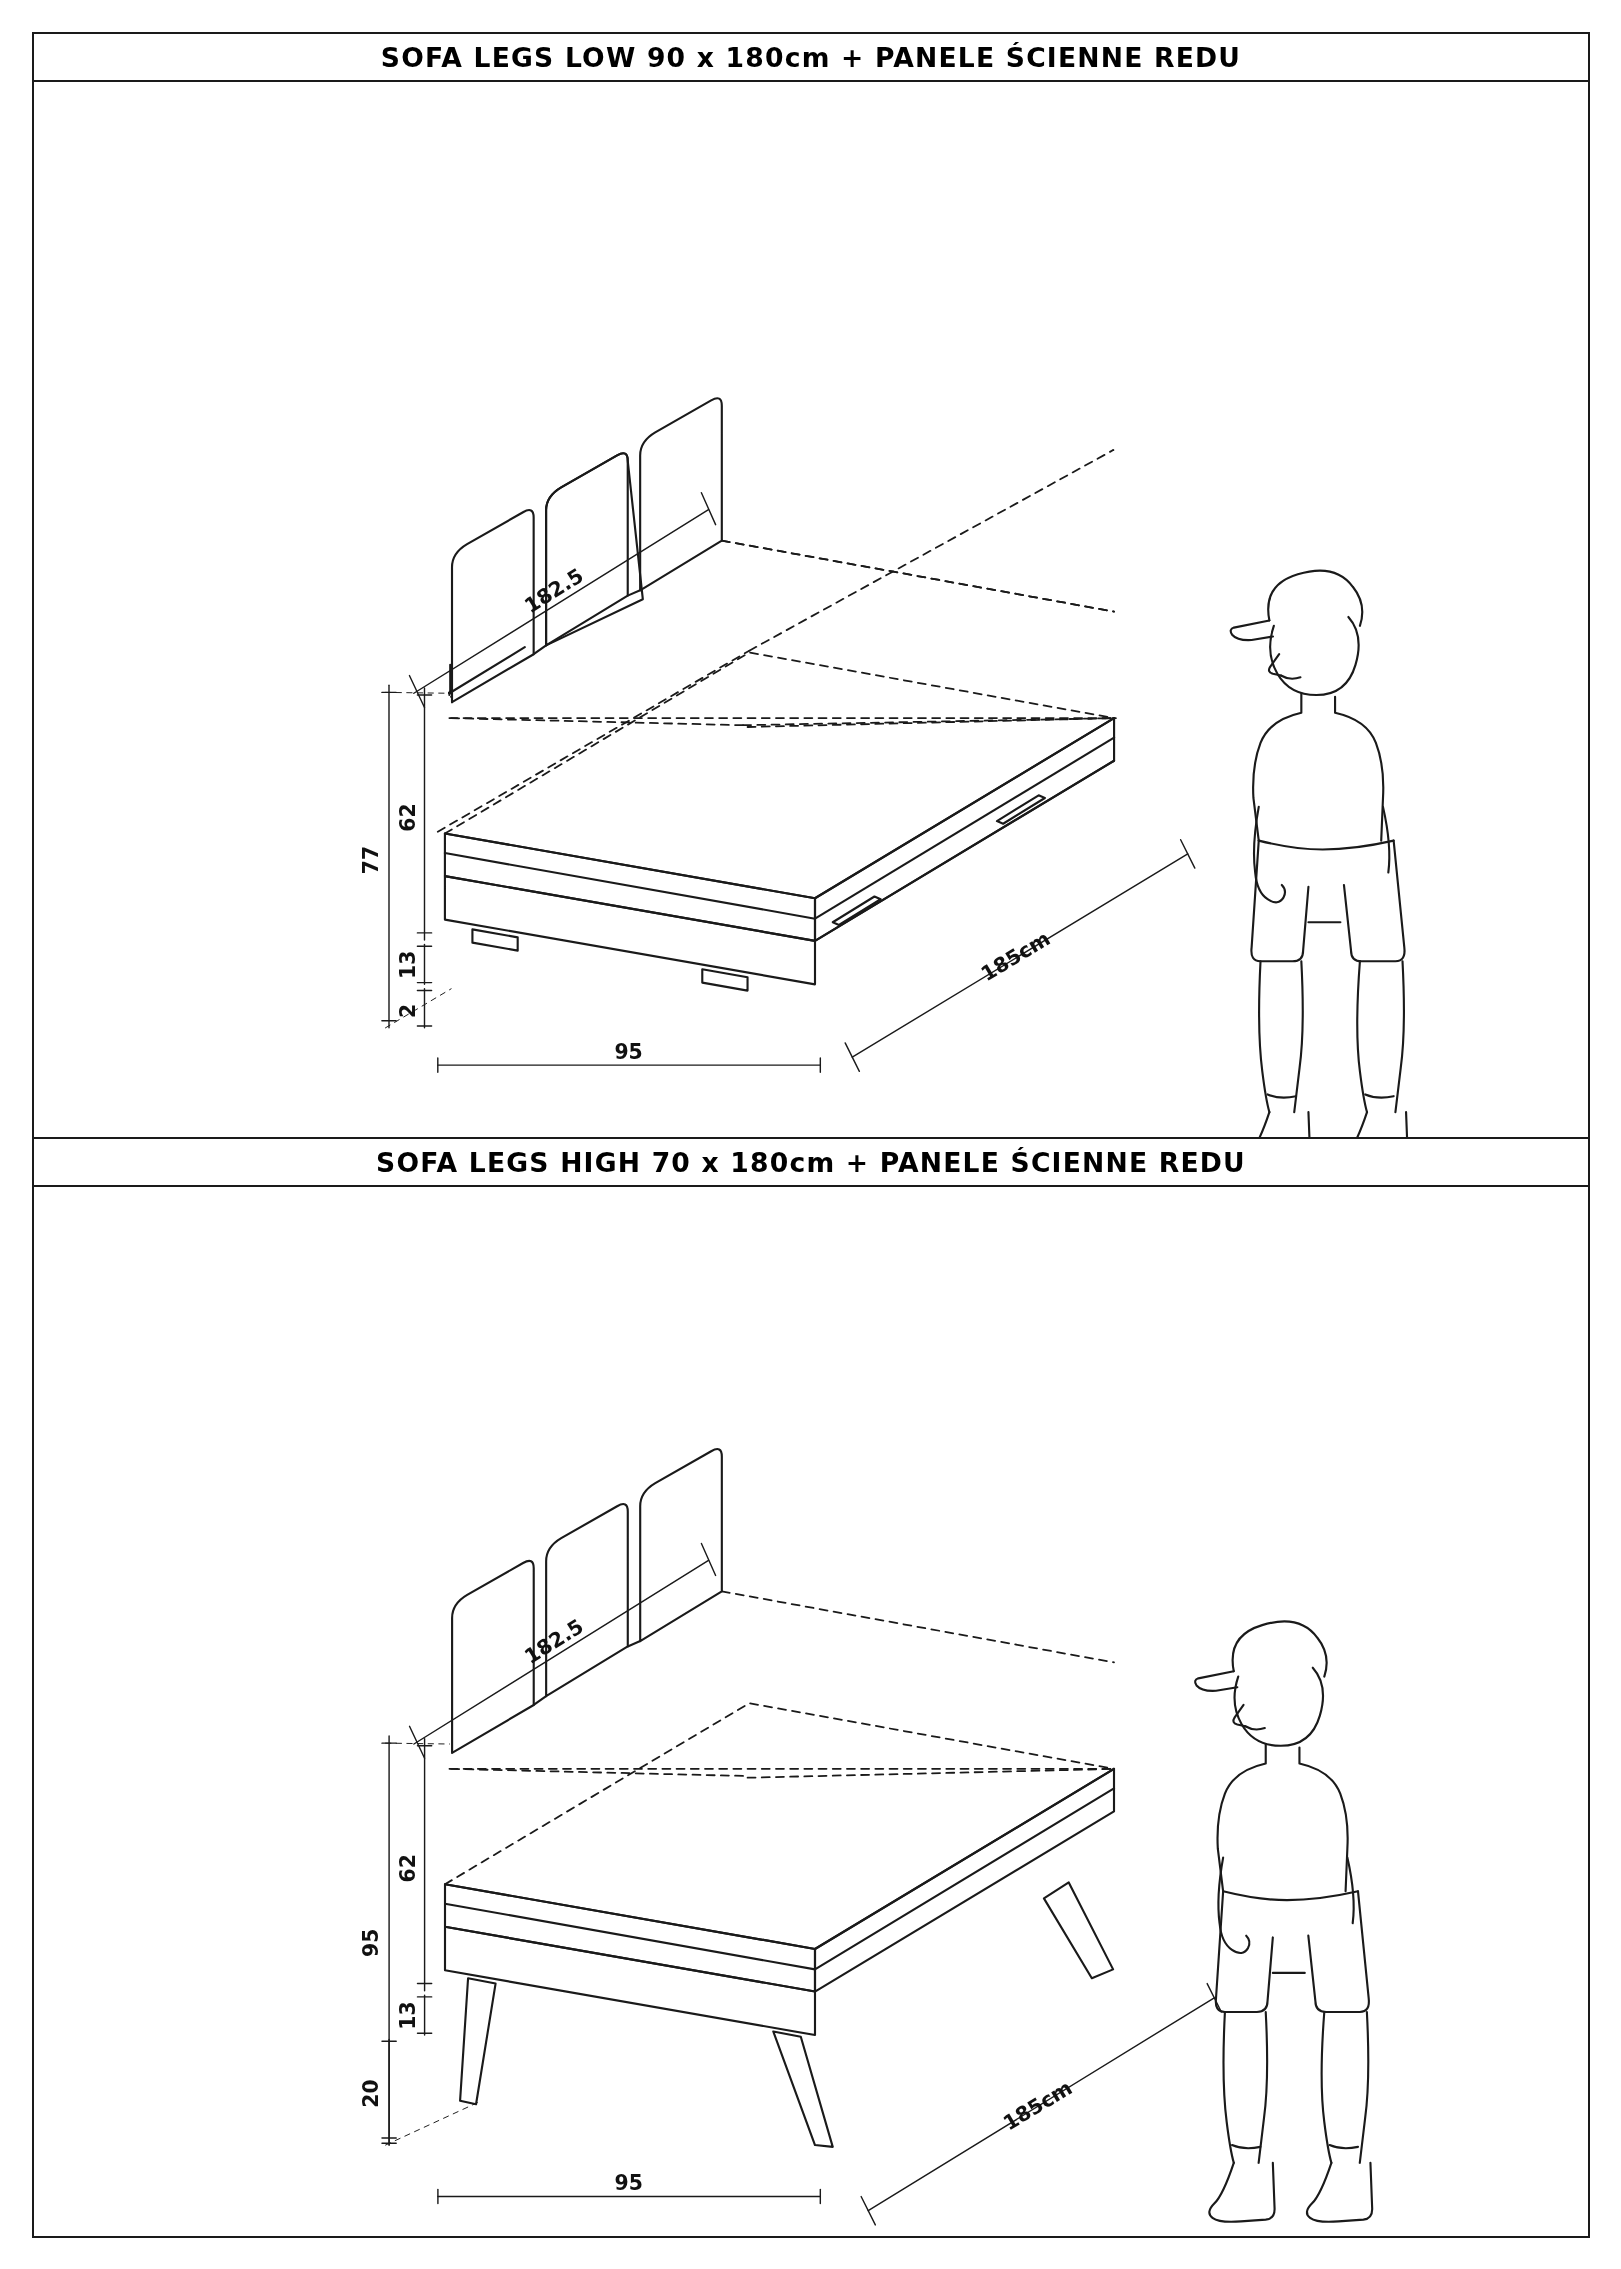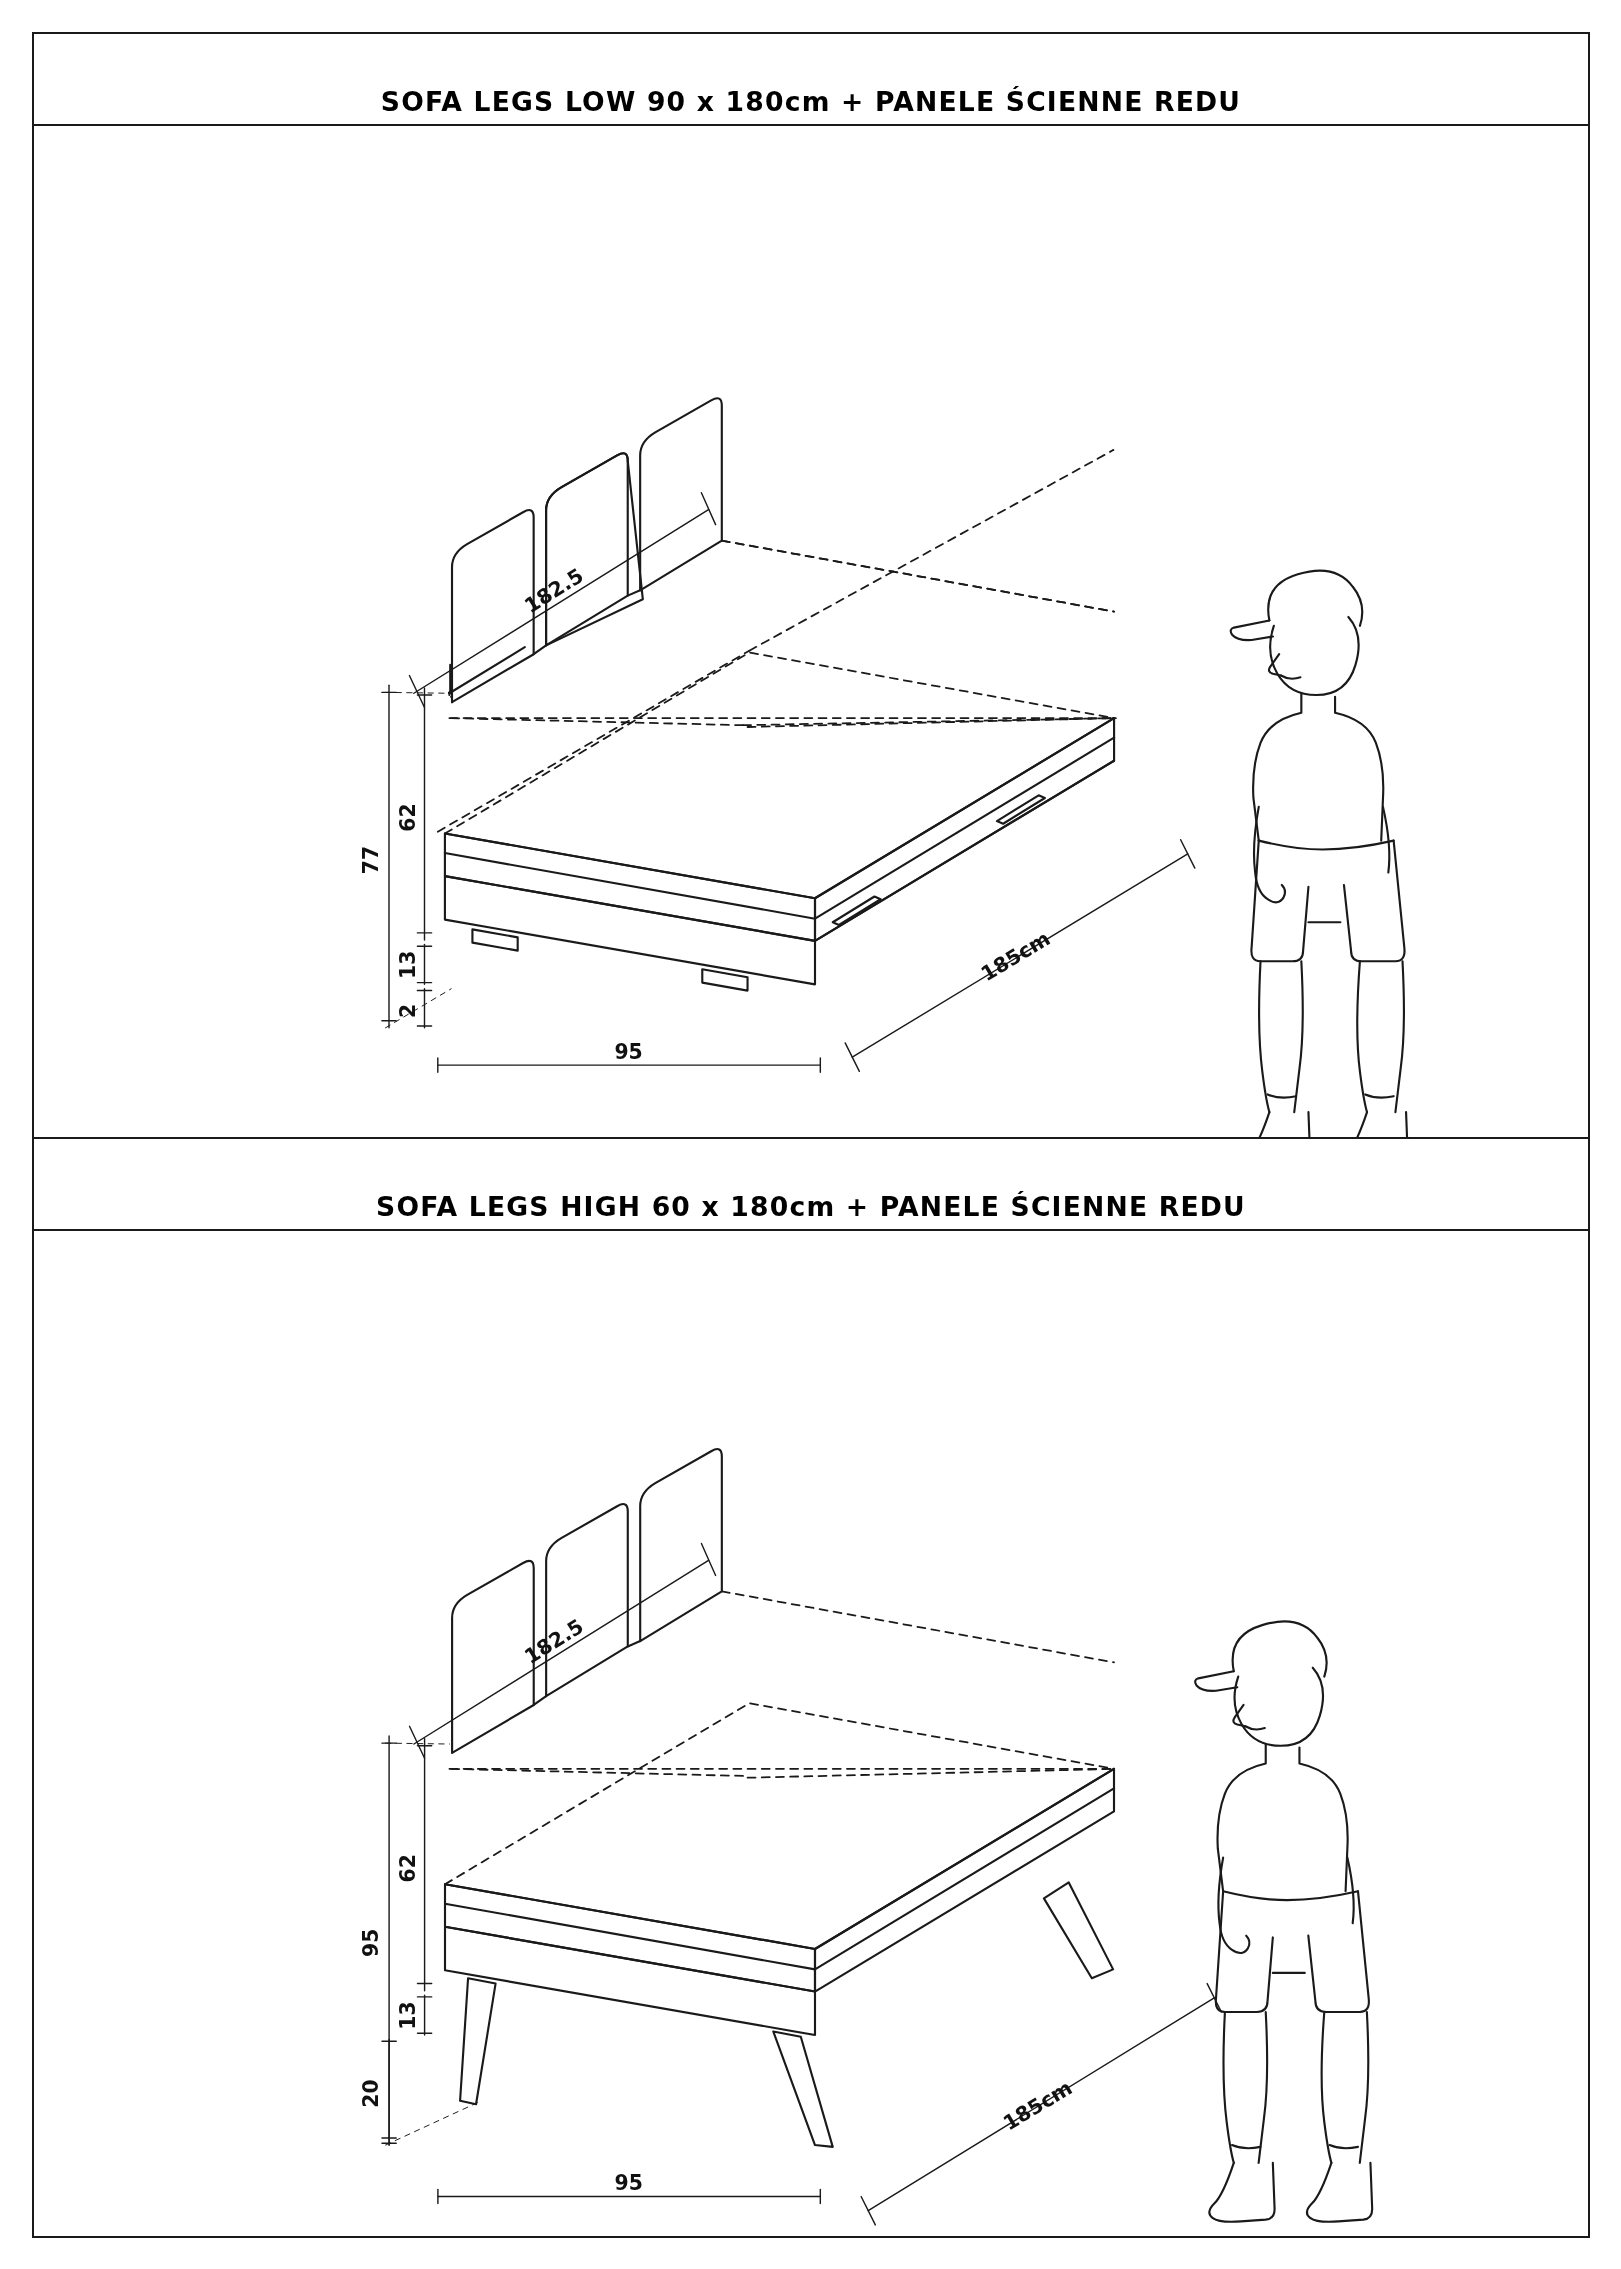--- a/index.html
+++ b/index.html
@@ -37,21 +37,20 @@
     position: absolute;
     left: 0;
     top: 0;
     width: 100%;
     height: 48px;
     border-bottom: 2.7px solid #1a1a1a;
     box-sizing: border-box;
     display: flex;
     align-items: center;
     justify-content: center;
-    margin-top: 44px;
   }
   .title-text {
     font-size: 26.6px;
     font-weight: bold;
     letter-spacing: 1.2px;
     text-align: center;
     white-space: nowrap;
   }
   .drawing-area {
     position: absolute;
@@ -267,21 +266,21 @@
 
           <path d="M1392 1144 q-12 36 -22 46 q-10 10 -2 16 q8 6 32 4 l28 -2 q10 -1 10 -12 l-2 -52"></path>
           <path d="M1502 1144 q-12 36 -22 46 q-10 10 -2 16 q8 6 32 4 l28 -2 q10 -1 10 -12 l-2 -52"></path>
         </g>
       </svg>
     </div>
   </div>
 
   <div class="panel panel-bottom">
     <div class="title-bar">
-      <div class="title-text">SOFA LEGS HIGH 60 x 180cm + PANELE ŚCIENNE REDU</div>
+      <div class="title-text">SOFA LEGS HIGH 70 x 180cm + PANELE ŚCIENNE REDU</div>
     </div>
     <div class="drawing-area">
       <svg class="drawing" viewBox="0 0 1751 1171" preserveAspectRatio="xMidYMid meet">
         <g fill="none" stroke="#1a1a1a" stroke-width="2.4" stroke-linejoin="round" stroke-linecap="round">
 
           <g stroke-dasharray="9 7" stroke-width="2">
             <path d="M468 640 L1219 640"></path>
             <path d="M470 640 L800 648"></path>
             <path d="M804 650 L1219 640"></path>
             <path d="M463 770 L806 566 L1217 640"></path>

